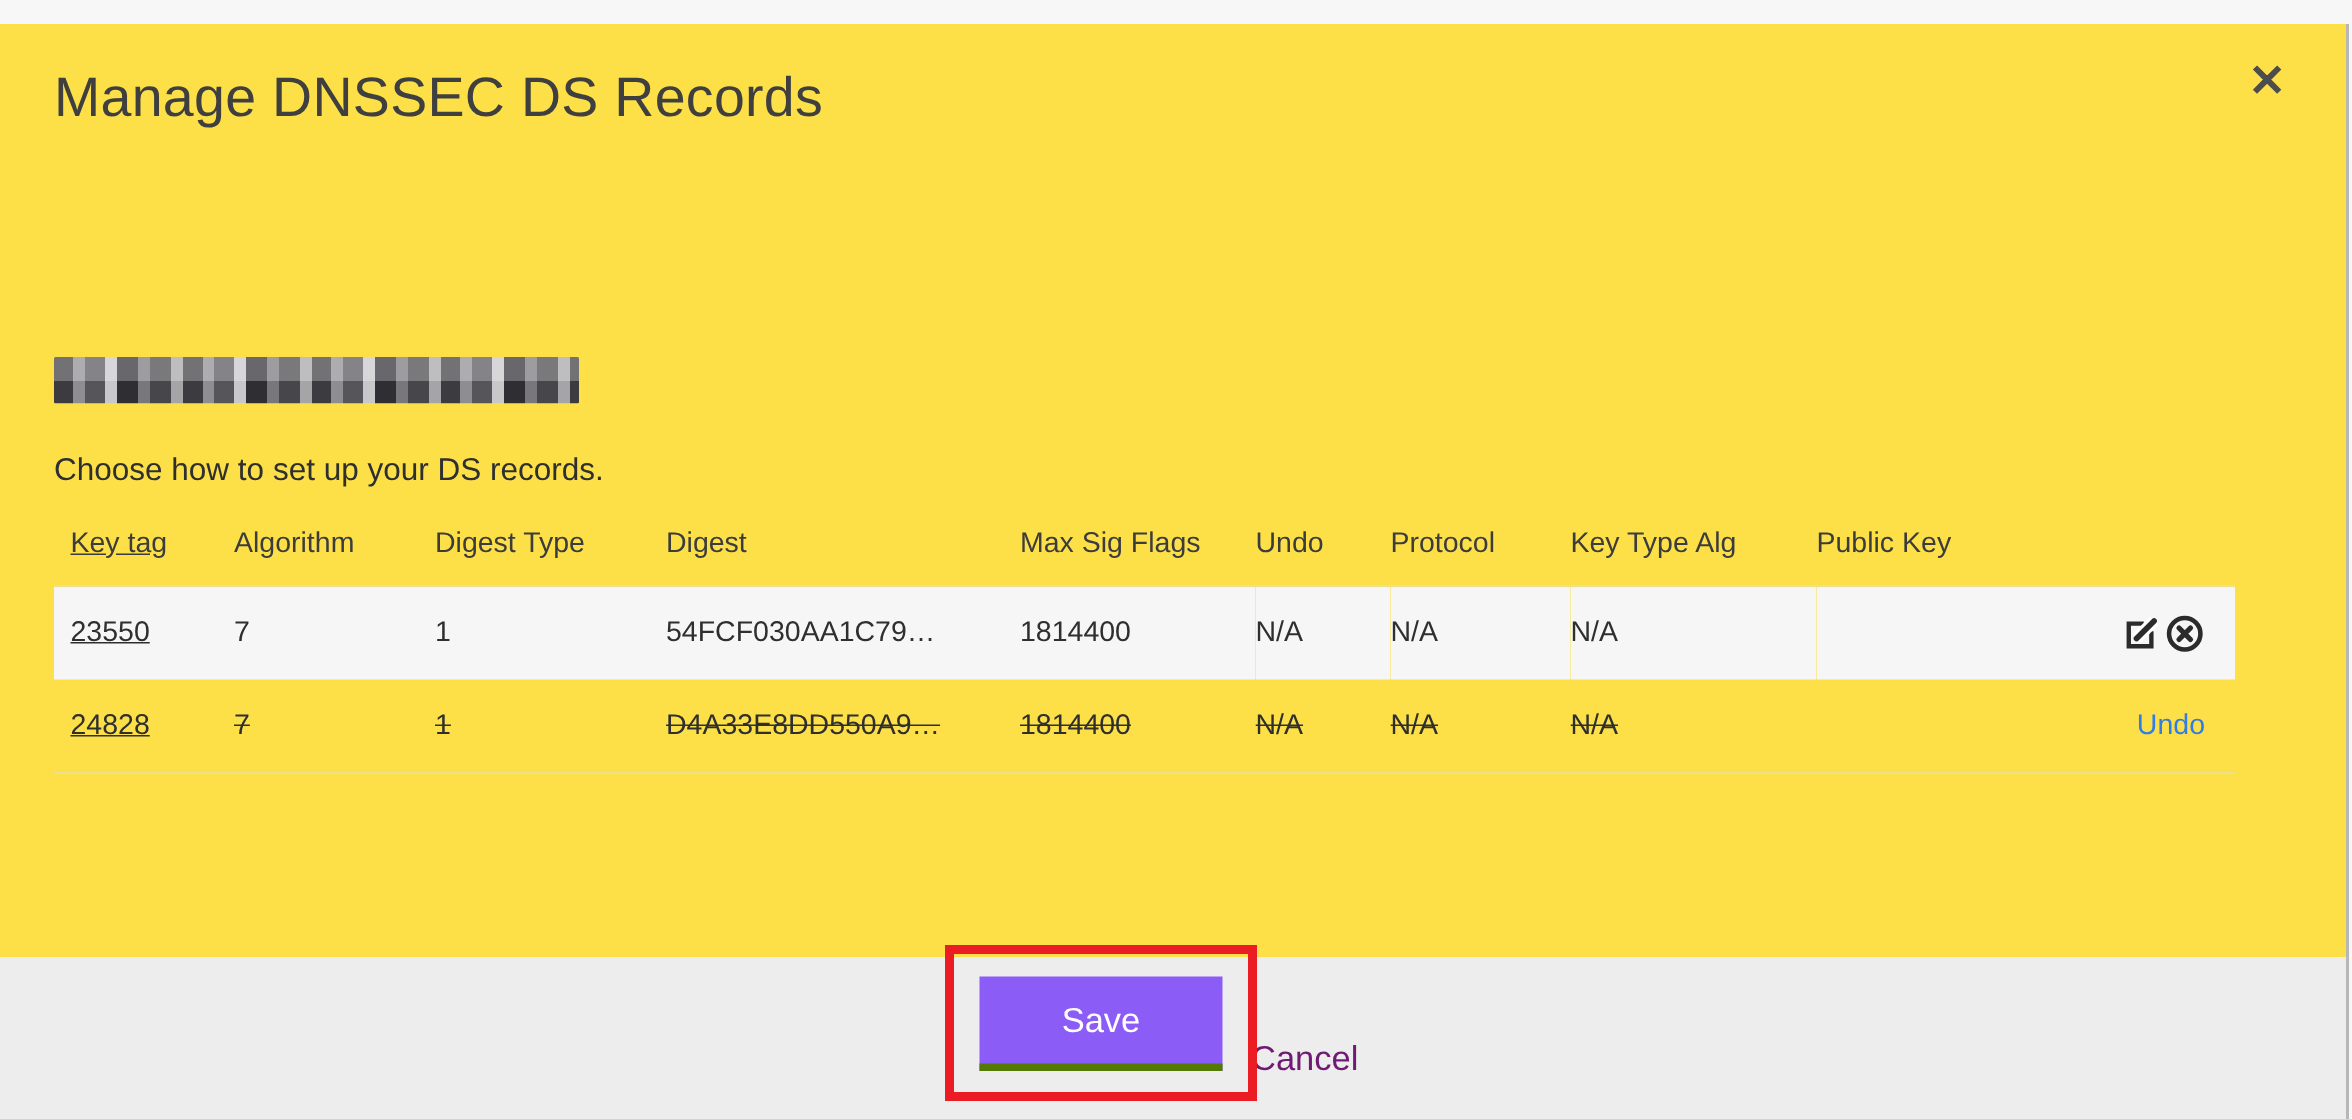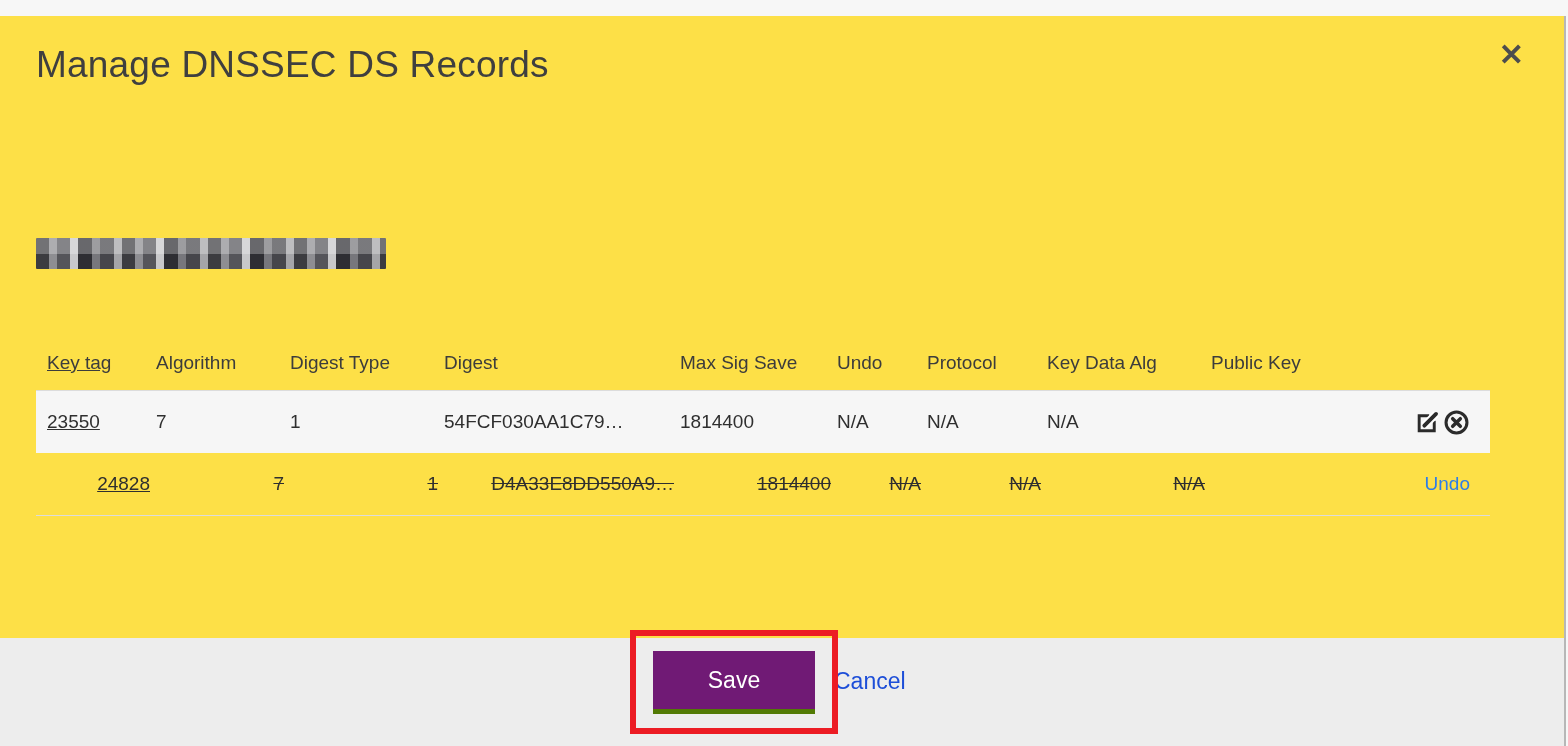--- a/index.html
+++ b/index.html
@@ -16,67 +16,68 @@
       repeating-linear-gradient(90deg,#3c3c40 0 13px,#8e8e92 13px 21px,#55555a 21px 34px,#c8c8ca 34px 42px,#2e2e33 42px 56px,#77777c 56px 64px,#46464b 64px 78px,#a5a5a8 78px 86px);
     border-radius:1px;}
   .instruction{position:absolute;left:36px;top:286px;font-size:21px;color:#2f2f2f;}
   .ds-table{position:absolute;left:36px;top:328px;width:1454px;border-collapse:collapse;table-layout:fixed;}
   .ds-table th{font-size:19px;font-weight:400;color:#3c3c3c;text-align:left;padding:8px 6px 16px 0;white-space:nowrap;}
   .ds-table td{font-size:19px;color:#2f2f2f;padding:0 6px 0 0;height:62px;white-space:nowrap;overflow:hidden;}
   .ds-table th:first-child,.ds-table td:first-child{padding-left:11px;text-decoration:underline;}
   .ds-table thead tr{border-bottom:1px solid #dcdcdc;}
   .row-current{background:#f6f6f6;}
   .row-deleted{border-bottom:1px solid #dcdcdc;}
-  .row-deleted td{text-decoration:line-through;text-align:right;}
+  .row-deleted td{text-decoration:line-through;}
   .cell-actions{text-align:right;padding-right:20px !important;}
   .icon-btn{background:none;border:none;padding:0;margin:0 0 0 2px;cursor:pointer;vertical-align:middle;line-height:0;}
   .undo-link{font-size:19px;color:#2e7de9;text-decoration:none;margin-top:34px;}
   .add-btn{position:absolute;left:36px;top:513px;width:212px;height:42px;background:#ffffff;
            border:2px solid #689b12;color:#689b12;font-size:19px;font-family:inherit;cursor:pointer;}
   .footer{position:absolute;left:0;bottom:0;width:100%;height:117px;background:#ededed;}
-  .save-btn{position:absolute;left:653px;top:651px;width:162px;height:63px;background:#701a75;
+  .save-btn{position:absolute;left:653px;top:651px;width:162px;height:63px;background:#8b5cf6;
             border:none;border-bottom:5px solid #527a04;color:#ffffff;font-size:23px;font-family:inherit;cursor:pointer;}
-  .cancel-link{position:absolute;left:834px;top:668px;font-size:23px;color:#1d4ed8;text-decoration:none;text-align:center;}
+  .cancel-link{position:absolute;left:834px;top:692px;font-size:23px;color:#701a75;text-decoration:none;text-align:center;}
   .annotation{position:absolute;left:630px;top:630px;width:196px;height:92px;border:6px solid #ec1c24;pointer-events:none;}
 </style>
 </head>
 <body>
 
 <div class="screen">
   <div class="modal">
 
     <h1 class="modal-title">Manage DNSSEC DS Records</h1>
 
     <button class="close-btn">✕</button>
 
     <div class="redacted"></div>
 
+    <div class="instruction">Choose how to set up your DS records.</div>
 
     <table class="ds-table">
       <colgroup>
         <col style="width:120px">
           <col style="width:134px">
           <col style="width:154px">
         <col style="width:236px">
           <col style="width:157px">
           <col style="width:90px">
         <col style="width:120px">
           <col style="width:164px">
           <col>
       </colgroup>
       <thead>
         <tr>
           <th>Key tag</th>
           <th>Algorithm</th>
           <th>Digest Type</th>
           <th>Digest</th>
-          <th>Max Sig Save</th>
+          <th>Max Sig Flags</th>
           <th>Undo</th>
           <th>Protocol</th>
-          <th>Key Data Alg</th>
+          <th>Key Type Alg</th>
           <th>Public Key</th>
         </tr>
       </thead>
       <tbody>
         <tr class="row-current">
           <td>23550</td>
           <td>7</td>
           <td>1</td>
           <td>54FCF030AA1C79…</td>
           <td>1814400</td>

